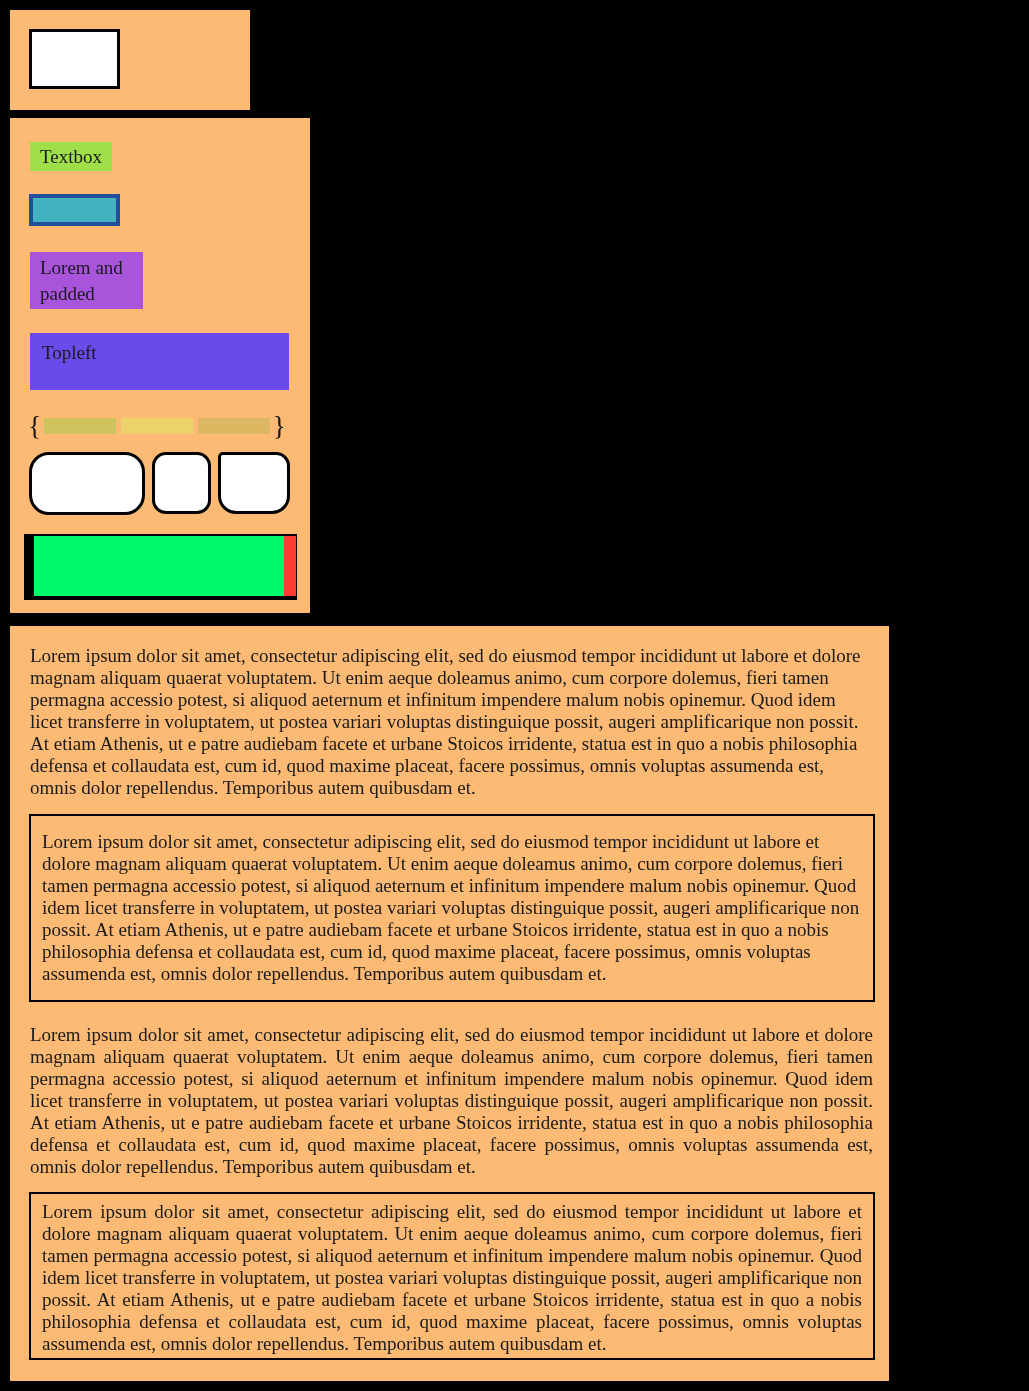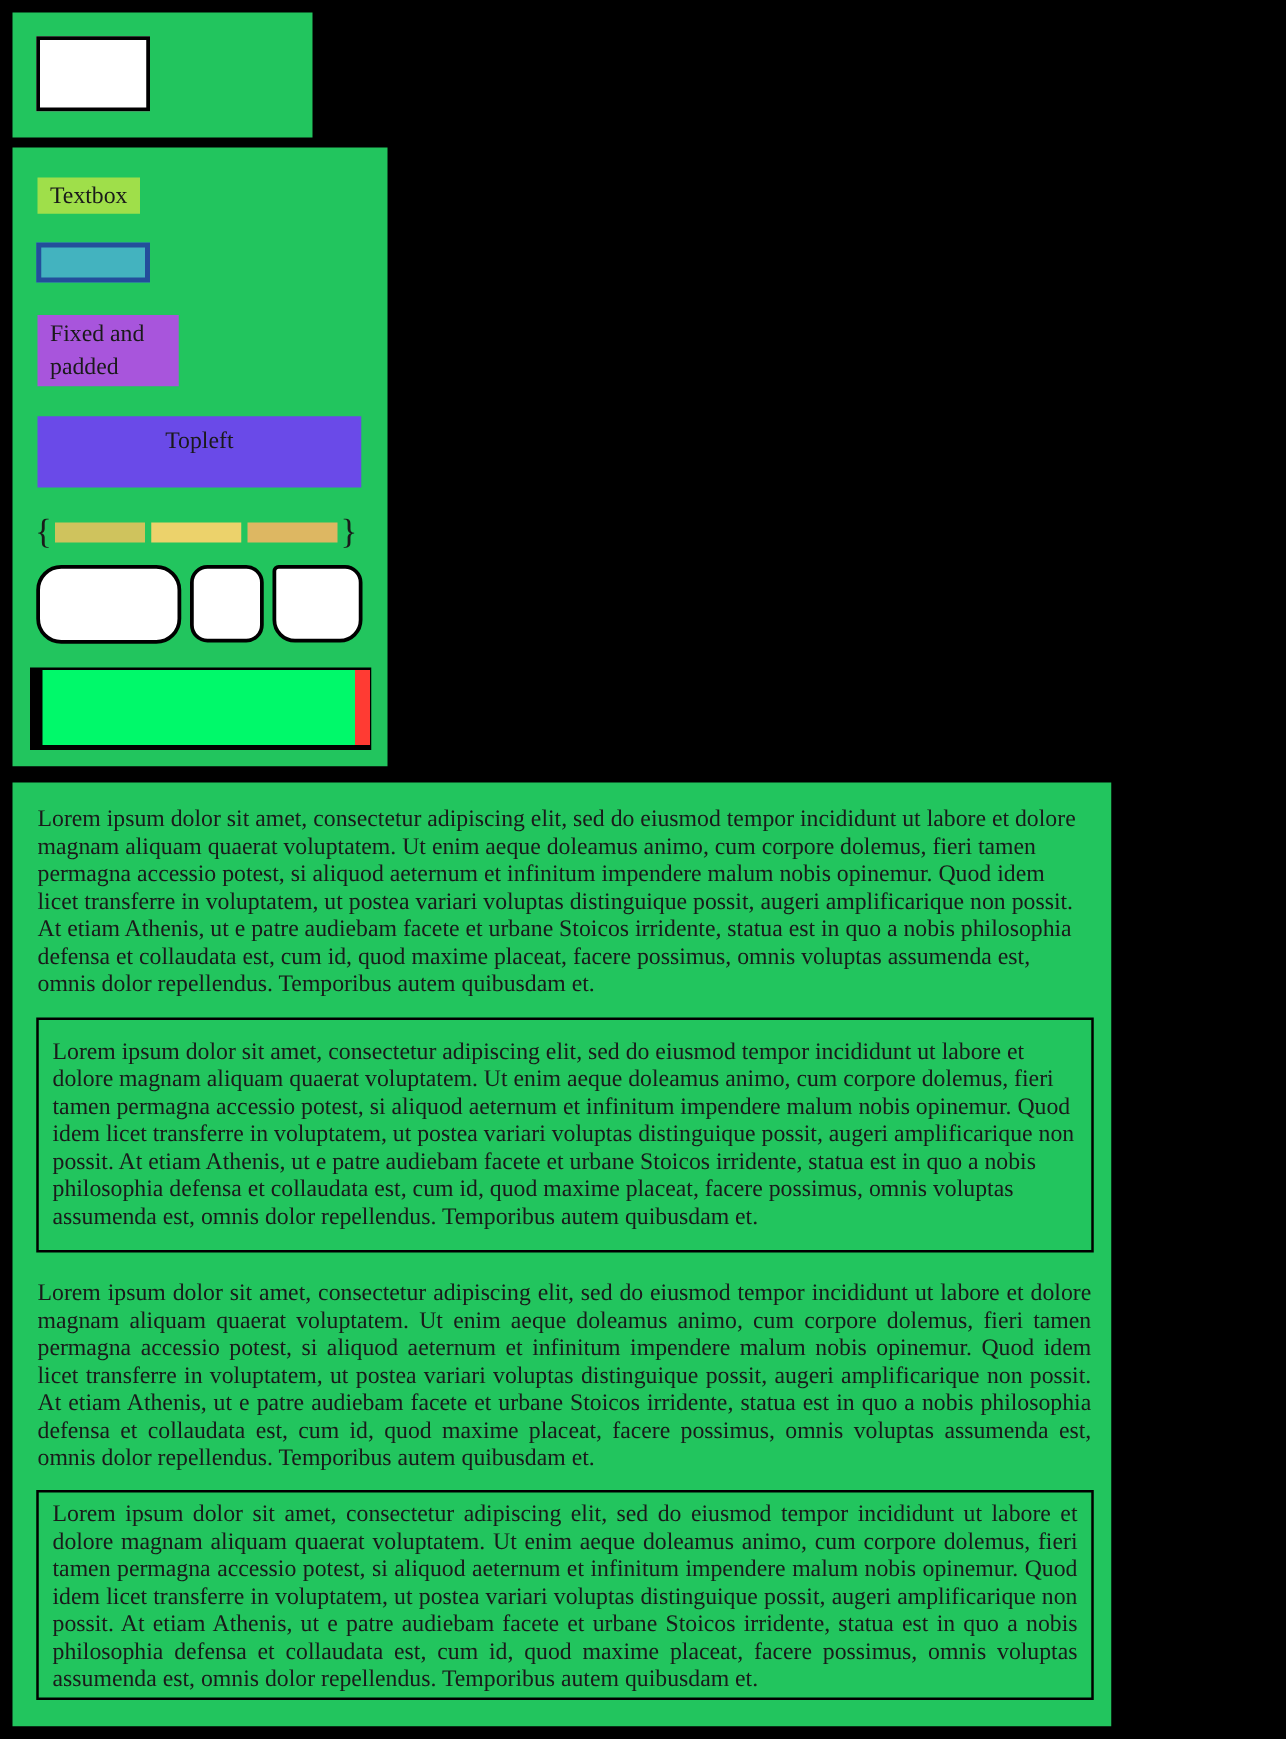--- a/index.html
+++ b/index.html
@@ -3,21 +3,21 @@
 <meta charset="utf-8">
 <style>
   html,body{margin:0;padding:0;background:#000;}
   #screen{
     position:relative;
     width:1029px;height:1391px;
     background:#000;
     font-family:"Liberation Serif", serif;
     overflow:hidden;
   }
-  .panel{position:absolute;background:#22c55e;}
+  .panel{position:absolute;background:#fdba74;}
   
   #top-panel{left:10px;top:10px;width:240px;height:100px;}
   #outlined-box{
     position:absolute;left:19px;top:19px;width:85px;height:54px;
     border:3px solid #000;background:#fff;
   }
   
   #widget-panel{left:10px;top:118px;width:300px;height:495px;}
   #widget-panel .abs{position:absolute;box-sizing:border-box;}
   #textbox-widget{
@@ -76,23 +76,23 @@
   <div id="top-panel" class="panel">
     <div id="outlined-box"></div>
   </div>
 
   <div id="widget-panel" class="panel">
 
     <div id="textbox-widget" class="abs" style="background-color: rgb(159, 223, 74);">Textbox</div>
 
     <div id="focused-box" class="abs" style="background-color: rgb(67, 179, 191); border-color: rgb(35, 78, 155);"></div>
 
-    <div id="fixed-padded-box" class="abs" style="background-color: rgb(168, 85, 220);">Fixed and padded</div>
+    <div id="fixed-padded-box" class="abs" style="background-color: rgb(168, 85, 220);">Lorem and padded</div>
 
-    <div id="topleft-box" class="abs" style="background-color: rgb(106, 74, 232); text-align: center;">Topleft</div>
+    <div id="topleft-box" class="abs" style="background-color: rgb(106, 74, 232);">Topleft</div>
 
     <div id="brace-row" class="abs">
       <span class="brace">{</span>
       <span class="flex-bar" style="background-color: rgb(207, 195, 93);"></span>
       <span class="flex-bar" style="background-color: rgb(236, 210, 107);"></span>
       <span class="flex-bar" style="background-color: rgb(221, 183, 98);"></span>
       <span class="brace">}</span>
     </div>
 
     <div id="rounded-row" class="abs">

